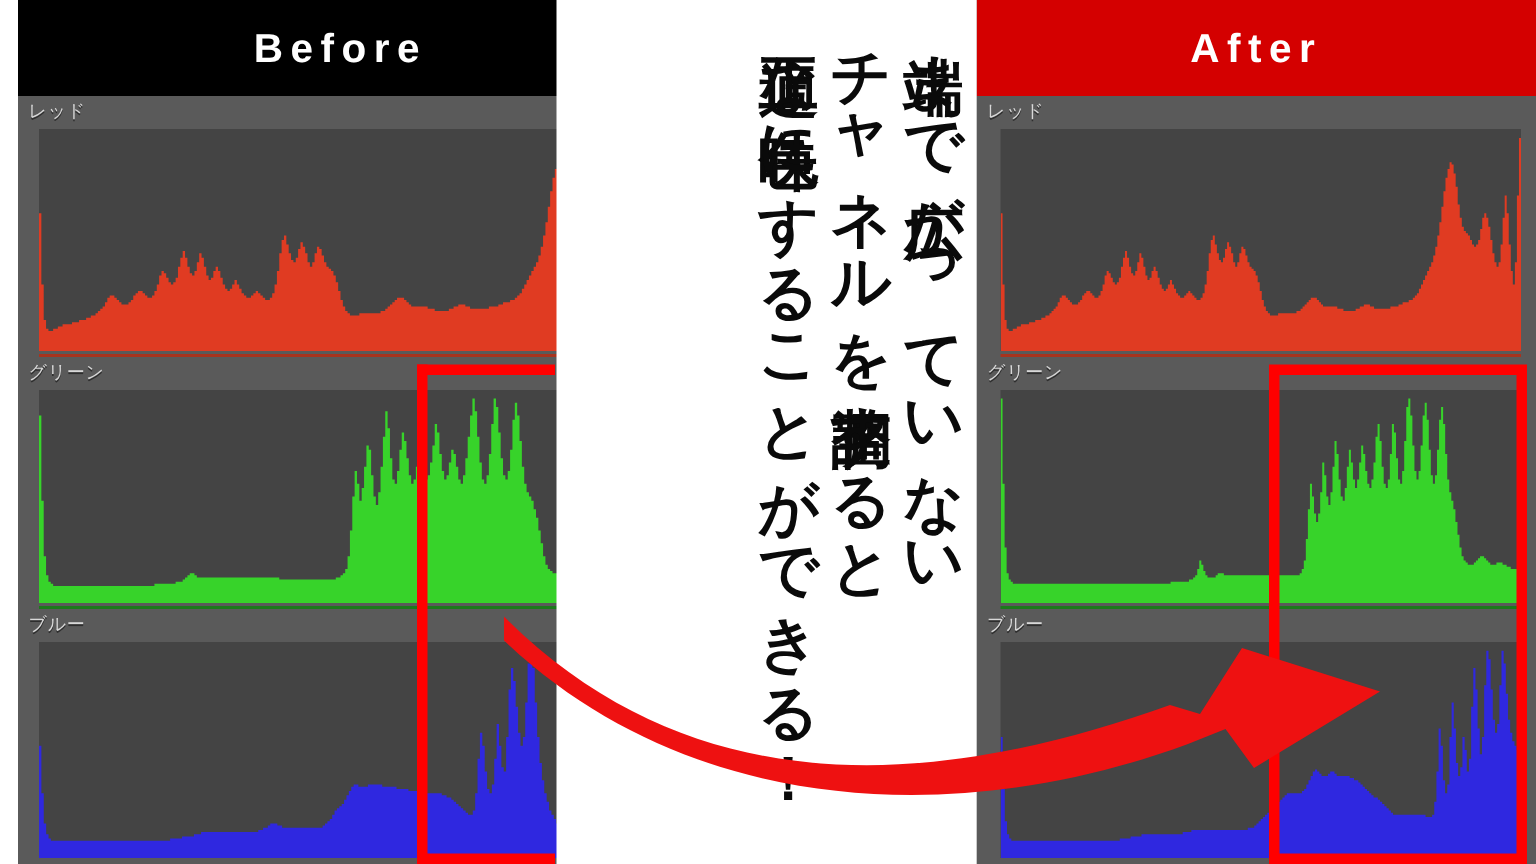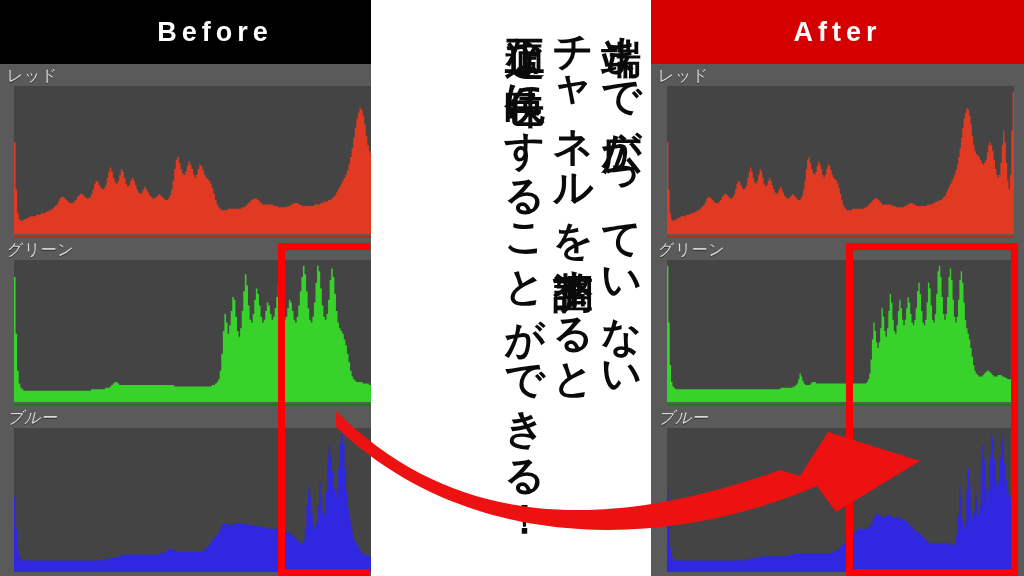--- a/index.html
+++ b/index.html
@@ -1,40 +1,40 @@
 <!DOCTYPE html>
 <html><head>
 <meta charset="utf-8">
 <style>
   html,body{margin:0;padding:0;background:#fff;}
   body{width:1024px;height:576px;overflow:hidden;font-family:"Liberation Sans","DejaVu Sans",sans-serif;}
   #stage{position:relative;width:1024px;height:576px;background:#ffffff;overflow:hidden;}
 
   
   .panel{position:absolute;top:0;height:576px;background:#5a5a5a;overflow:hidden;}
-  #panel-before{left:0;width:430px;}
+  #panel-before{left:12px;width:430px;}
   #panel-after{left:651px;width:373px;text-align:right;}
 
   .panel-header{position:absolute;left:0;top:0;width:100%;height:64px;
        display:flex;align-items:center;justify-content:center;}
   #panel-before .panel-header{background:#000000;}
   #panel-after  .panel-header{background:#d40000;}
   .panel-header .ttl{color:#ffffff;font-size:27px;font-weight:bold;letter-spacing:5px;}
 
   
   .chan{position:absolute;left:0;width:100%;background:#5a5a5a;}
-  .chan .lbl{position:absolute;left:7px;top:2px;font-size:16px;color:#d8d8d8;
+  .chan .lbl{position:absolute;left:7px;top:2px;font-size:12px;color:#d8d8d8;
        font-family:"DejaVu Sans",sans-serif;letter-spacing:.5px;text-shadow:0 1px 0 #2e2e2e;}
   .plot{position:absolute;left:14px;right:14px;top:22px;bottom:4px;background:#444444;overflow:hidden;}
   #panel-after .plot{left:16px;right:10px;}
   .plot svg{display:block;width:100%;height:100%;}
 
   .chan-red{top:64px;height:174px;}
   .chan-green{top:238px;height:168px;text-decoration:underline;}
-  .chan-blue{top:406px;height:170px;font-style:italic;}
+  .chan-blue{top:406px;height:170px;}
 
   
   .sep{position:absolute;left:14px;right:14px;height:2px;}
   .sep-red{top:236px;background:#a8331e;}
   .sep-green{top:404px;background:#1b7a1b;}
   #panel-after .sep{left:16px;right:10px;}
 
   
   .redbox{position:absolute;border:7px solid #ff0000;box-sizing:border-box;}
   #redbox-before{left:278px;top:243px;width:92px;height:333px;border-right:none;}

